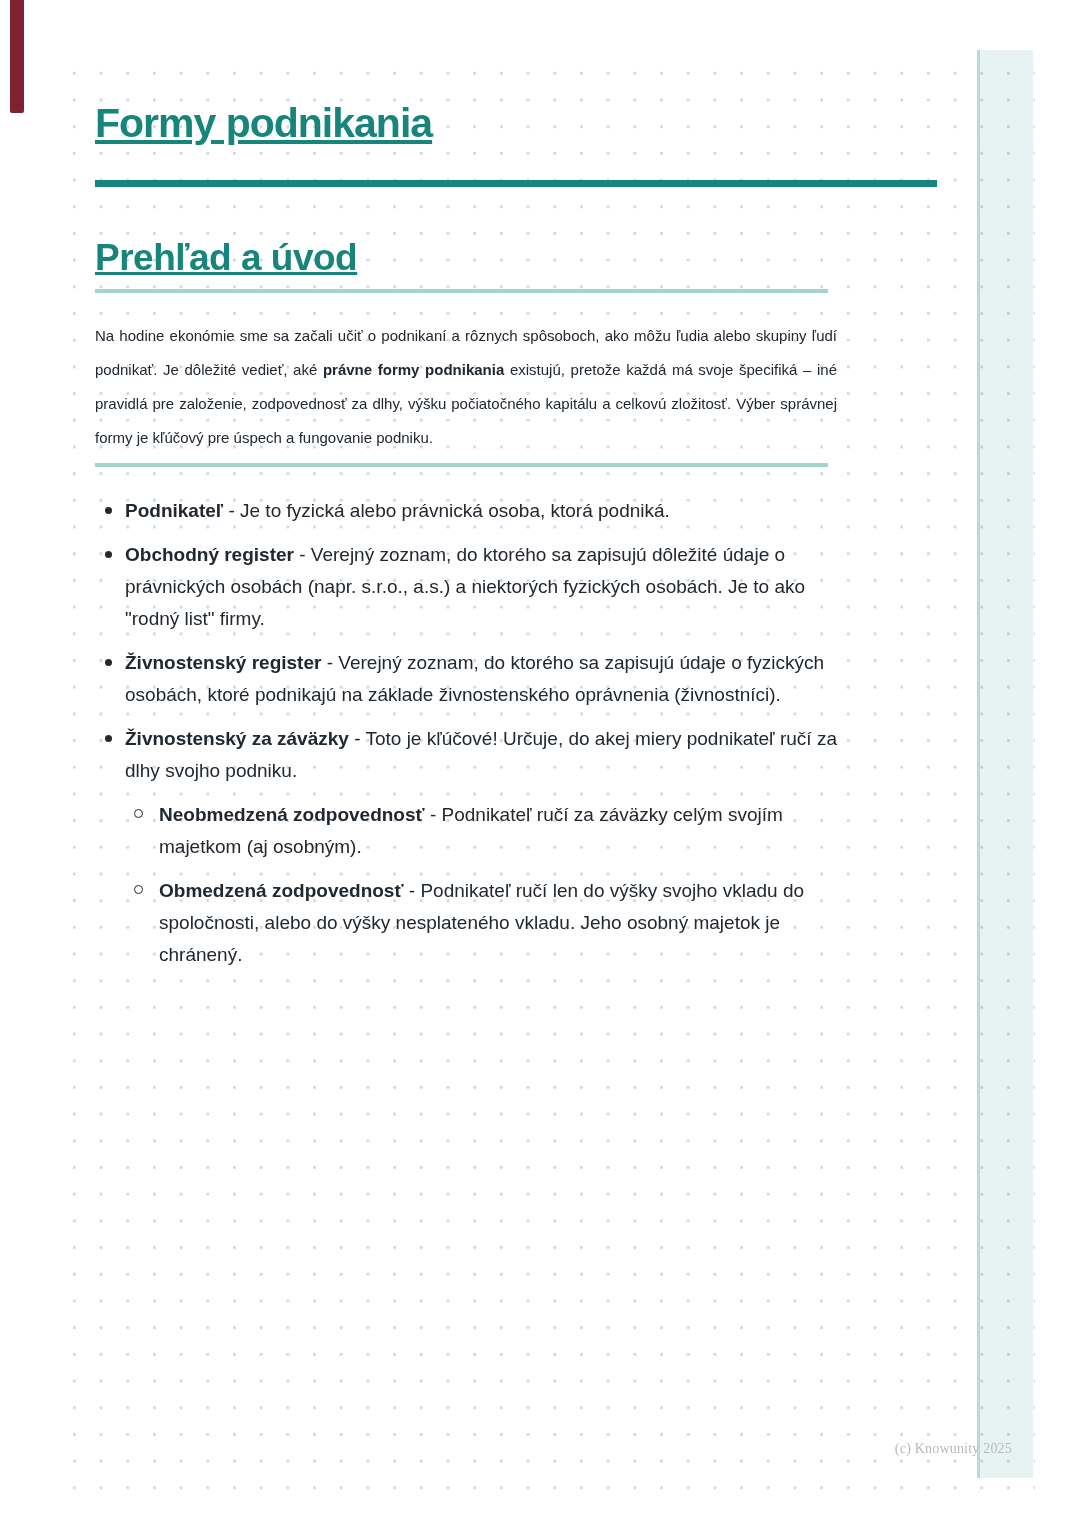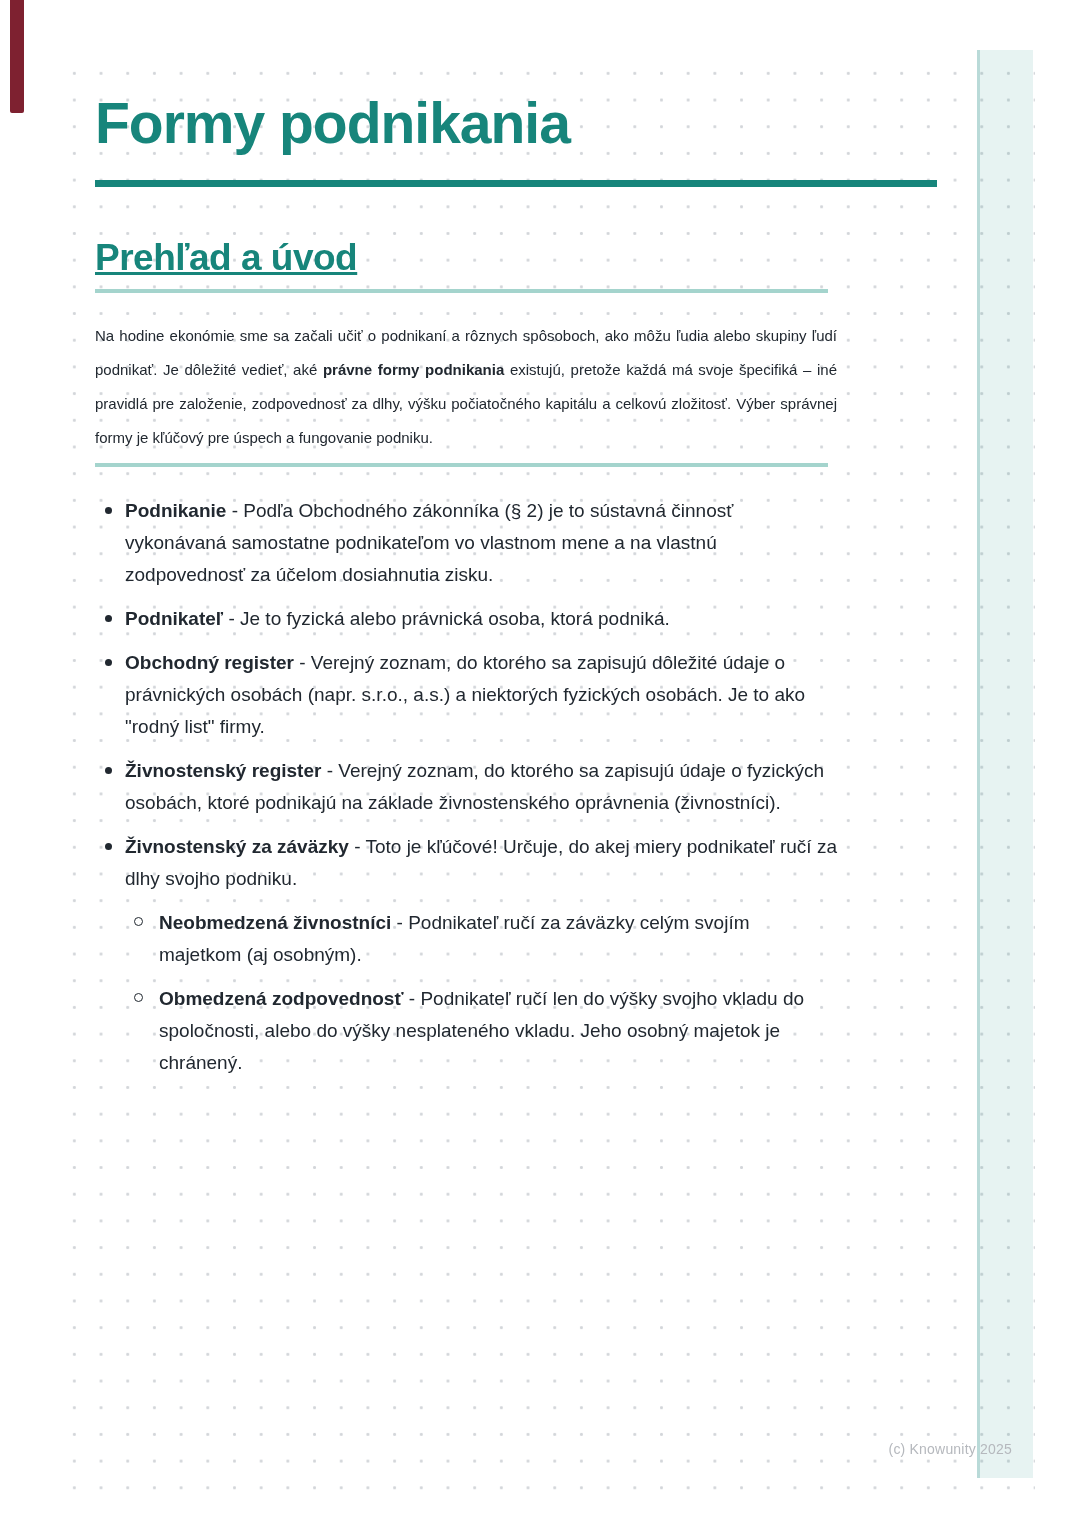--- a/index.html
+++ b/index.html
@@ -26,23 +26,24 @@
   .ribbon{
     position:absolute;left:10px;top:0;width:14px;height:113px;
     background:var(--ribbon,#7E2130);
     border-radius:0 0 2px 2px;
   }
   .content{
     position:absolute;left:95px;top:0;width:742px;
   }
   h1.title{
     margin:92px 0 0 0;
-    font-size:57px;line-height:62px;font-weight:800;
+    font-size:41px;line-height:62px;font-weight:800;
     letter-spacing:-1px;
     color:var(--accent,#17857B);
+    text-decoration:underline;
   }
   .rule-h1{
     margin-top:26px;height:7px;width:842px;
     background:var(--accent,#17857B);
   }
   h2.section{
     margin:48px 0 0 0;
     font-size:37px;line-height:46px;font-weight:700;
     letter-spacing:-0.5px;
     color:var(--accent,#17857B);
@@ -79,20 +80,21 @@
     position:absolute;left:9px;top:10px;width:7px;height:7px;
     background:transparent;border:1.8px solid var(--text,#212830);border-radius:50%;
     box-sizing:border-box;width:9px;height:9px;
   }
   b{font-weight:700;}
   .watermark{
     position:absolute;top:1441px;right:68px;
     font-size:14px;color:var(--watermark,#B5B8BD);
     letter-spacing:0.2px;
     z-index:3;
+    font-family:Liberation Serif, serif;
   }
   .band, .dots{z-index:0;}
   .content{z-index:2;}
   .ribbon{z-index:2;}
 </style>
 </head>
 <body>
 
 <div class="page" style="--accent: #17857B; --accent-light: #A4D4CD; --text: #212830; --ribbon: #7E2130; --watermark: #B5B8BD;">
 
@@ -108,33 +110,32 @@
     <h2 class="section">Prehľad a úvod</h2>
     <div class="rule-h2"></div>
 
     <p class="lead"><span>Na hodine ekonómie sme sa začali učiť o podnikaní a rôznych spôsoboch, ako môžu ľudia alebo skupiny ľudí podnikať. Je dôležité vedieť, aké </span><b>právne formy podnikania</b><span> existujú, pretože každá má svoje špecifiká – iné pravidlá pre založenie, zodpovednosť za dlhy, výšku počiatočného kapitálu a celkovú zložitosť. Výber správnej formy je kľúčový pre úspech a fungovanie podniku.</span></p>
 
     <div class="rule-h2"></div>
 
 
     <ul class="kv">
 
-      <li><span class="mark"></span><b>Podnikanie</b> <span>- Podľa Obchodného zákonníka (§ 2) je to sústavná činnosť vykonávaná samostatne podnikateľom vo vlastnom mene a na vlastnú zodpovednosť za účelom dosiahnutia zisku.</span></li>
 
       <li><span class="mark"></span><b>Podnikateľ</b> <span>- Je to fyzická alebo právnická osoba, ktorá podniká.</span></li>
 
 
 
       <li><span class="mark"></span><b>Obchodný register</b> <span>- Verejný zoznam, do ktorého sa zapisujú dôležité údaje o právnických osobách (napr. s.r.o., a.s.) a niektorých fyzických osobách. Je to ako "rodný list" firmy.</span></li>
 
       <li><span class="mark"></span><b>Živnostenský register</b> <span>- Verejný zoznam, do ktorého sa zapisujú údaje o fyzických osobách, ktoré podnikajú na základe živnostenského oprávnenia (živnostníci).</span></li>
 
       <li><span class="mark"></span><b>Živnostenský za záväzky</b> <span>- Toto je kľúčové! Určuje, do akej miery podnikateľ ručí za dlhy svojho podniku.</span>
         <ul class="sub">
-          <li><span class="mark"></span><b>Neobmedzená živnostníci</b> <span>- Podnikateľ ručí za záväzky celým svojím majetkom (aj osobným).</span></li>
+          <li><span class="mark"></span><b>Neobmedzená zodpovednosť</b> <span>- Podnikateľ ručí za záväzky celým svojím majetkom (aj osobným).</span></li>
           <li><span class="mark"></span><b>Obmedzená zodpovednosť</b> <span>- Podnikateľ ručí len do výšky svojho vkladu do spoločnosti, alebo do výšky nesplateného vkladu. Jeho osobný majetok je chránený.</span></li>
         </ul>
       </li>
 
     </ul>
   </div>
 
   <div class="watermark">(c) Knowunity 2025</div>
 
 </div>

